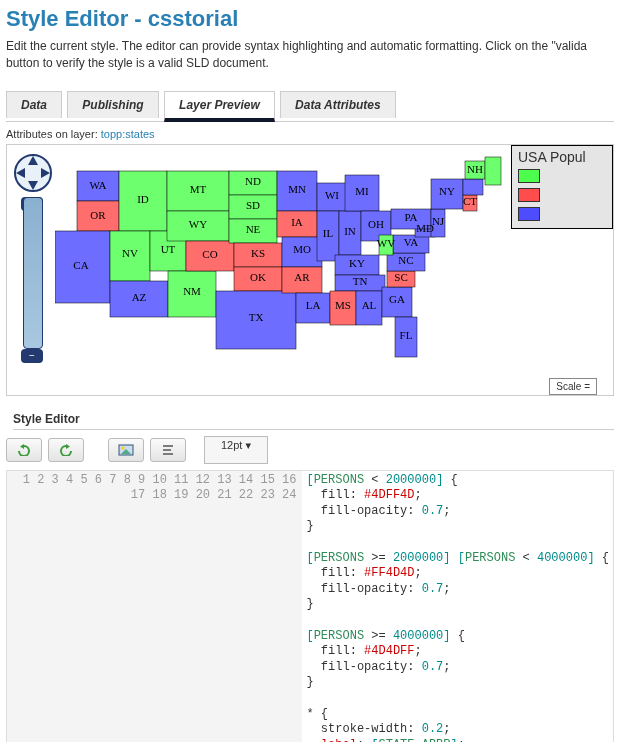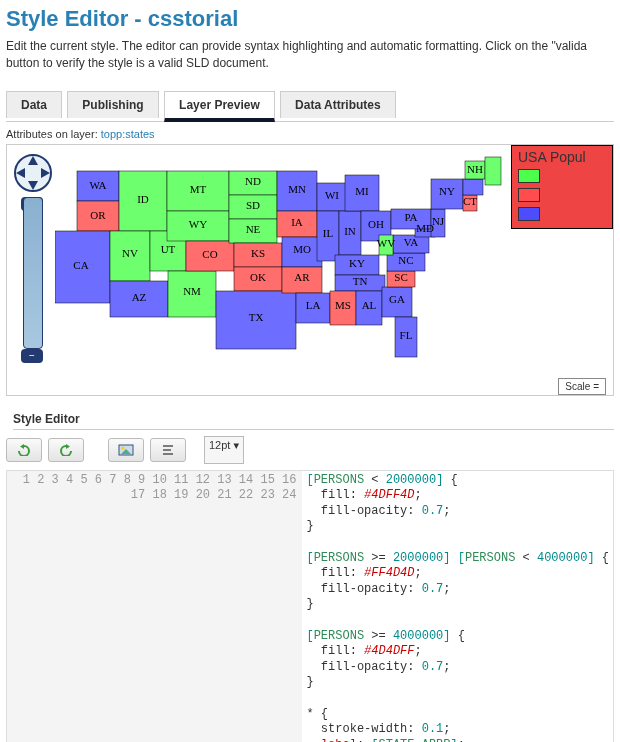--- a/index.html
+++ b/index.html
@@ -1,45 +1,45 @@
 <!DOCTYPE html>
 <html><head>
 <meta charset="utf-8">
 <style>
   body { font-family: Arial, sans-serif; font-size: 12px; color: #333; margin: 0; padding: 4px 6px; width: 608px; }
   h1 { font-size: 22px; font-weight: bold; color: #2880b4; margin: 2px 0 6px 0; }
   .desc { font-size: 12px; color: #333; margin-bottom: 18px; line-height: 1.4; max-width: 620px; }
   .tabs { border-bottom: 1px solid #ccc; margin-bottom: 6px; }
-  .tab { display: inline-block; padding: 6px 14px; background: #eee; border: 1px solid #ccc; border-bottom: none; margin-right: 2px; cursor: pointer; font-weight: bold; font-size: 12px; position: relative; top: 1px; }
+  .tab { display: inline-block; padding: 6px 14px; background: #eee; border: 1px solid #ccc; border-bottom: none; margin-right: 2px; cursor: pointer; font-weight: bold; font-size: 12px; position: relative; top: 1px; font-style: italic; }
   .tab.active { background: #fff; border-bottom: 4px solid #0f172a; }
   .preview-label { font-size: 11px; margin-bottom: 4px; }
   .preview-label a { color: #2880b4; text-decoration: none; }
   .preview-box { border: 1px solid #ccc; height: 250px; position: relative; overflow: hidden; }
   .map-svg { position: absolute; left: 48px; top: 8px; }
   .pan-ctrl { position: absolute; left: 6px; top: 8px; width: 40px; height: 40px; }
   .pan-ctrl svg { width: 40px; height: 40px; }
   .zoom-bar { position: absolute; left: 16px; top: 52px; width: 18px; height: 150px; background: linear-gradient(to bottom, #8ab0d0, #a8c8e0); border: 1px solid #223a70; border-radius: 4px; }
   .zoom-btn { position: absolute; left: 14px; width: 22px; height: 14px; background: #223a70; border-radius: 4px; color: #fff; text-align: center; font-size: 10px; line-height: 14px; cursor: pointer; }
   .zoom-in { top: 52px; }
   .zoom-out { top: 204px; }
-  .legend-box { position: absolute; right: 0; top: 0; border: 1px solid #000; background: #ef4444; padding: 3px 6px; font-size: 12px; min-width: 88px; }
+  .legend-box { position: absolute; right: 0; top: 0; border: 1px solid #000; background: #e5e5e5; padding: 3px 6px; font-size: 12px; min-width: 88px; }
   .legend-title { font-weight: normal; font-size: 14px; margin-bottom: 3px; }
   .legend-swatch { width: 20px; height: 12px; border: 1px solid #333; display: inline-block; margin: 1px 4px 1px 0; }
-  .scale-box { position: absolute; right: 7px; bottom: 0; border: 1px solid #888; padding: 2px 6px; font-size: 10px; background: #fff; }
+  .scale-box { position: absolute; right: 16px; bottom: 0; border: 1px solid #888; padding: 2px 6px; font-size: 10px; background: #fff; }
   .section-title { font-weight: bold; font-size: 12px; border-bottom: 1px solid #ccc; margin-top: 16px; padding-bottom: 3px; margin-left: 7px; }
   .toolbar { margin: 6px 0; display: flex; align-items: center; gap: 6px; }
   .tbtn { display: inline-flex; align-items: center; justify-content: center; width: 34px; height: 22px; border: 1px solid #bbb; border-radius: 3px; background: linear-gradient(#fafafa, #e4e4e4); cursor: pointer; }
-  .fontsel { height: 22px; font-size: 11px; border: 1px solid #bbb; background: #f6f6f6; padding: 2px 4px; }
+  .fontsel { height: 22px; font-size: 11px; border: 1px solid #bbb; background: #f6f6f6; padding: 2px 16px; }
   .code-area { display: flex; font-family: "Courier New", monospace; font-size: 12px; border: 1px solid #ddd; }
   .gutter { background: #f4f4f4; color: #999; text-align: right; padding: 2px 6px 2px 4px; line-height: 1.3; user-select: none; }
   .code { padding: 2px 4px; line-height: 1.3; white-space: pre; flex: 1; }
   .kw-ident { color: #2e8b57; }
   .kw-sel { color: #008b8b; }
   .kw-num { color: #008b8b; }
-  .kw-hex { color: #c00; font-style: italic; }
+  .kw-hex { color: #c00; }
   .kw-label { color: #c00; }
   .state-lbl { font-family: 'Times New Roman', serif; font-size: 11px; fill: #000; text-anchor: middle; }
 </style>
 </head>
 <body>
 
 <h1>Style Editor - csstorial</h1>
 <div class="desc">Edit the current style. The editor can provide syntax highlighting and automatic formatting. Click on the "valida button to verify the style is a valid SLD document.</div>
 
 <div class="tabs">
@@ -242,21 +242,21 @@
   fill: <span class="kw-hex">#FF4D4D</span>;
   fill-opacity: <span class="kw-num">0.7</span>;
 }
 
 <span class="kw-sel">[</span><span class="kw-ident">PERSONS</span> &gt;= <span class="kw-num">4000000</span><span class="kw-sel">]</span> {
   fill: <span class="kw-hex">#4D4DFF</span>;
   fill-opacity: <span class="kw-num">0.7</span>;
 }
 
 * {
-  stroke-width: <span class="kw-num">0.1</span>;
+  stroke-width: <span class="kw-num">0.2</span>;
   <span class="kw-label">label</span>: <span class="kw-sel">[</span><span class="kw-ident">STATE_ABBR</span><span class="kw-sel">]</span>;
   :  ;
   font-family: ;
   : black;
   font-style: normal;
   font-size: ;
 }</div>
 </div>
 
 </body></html>

